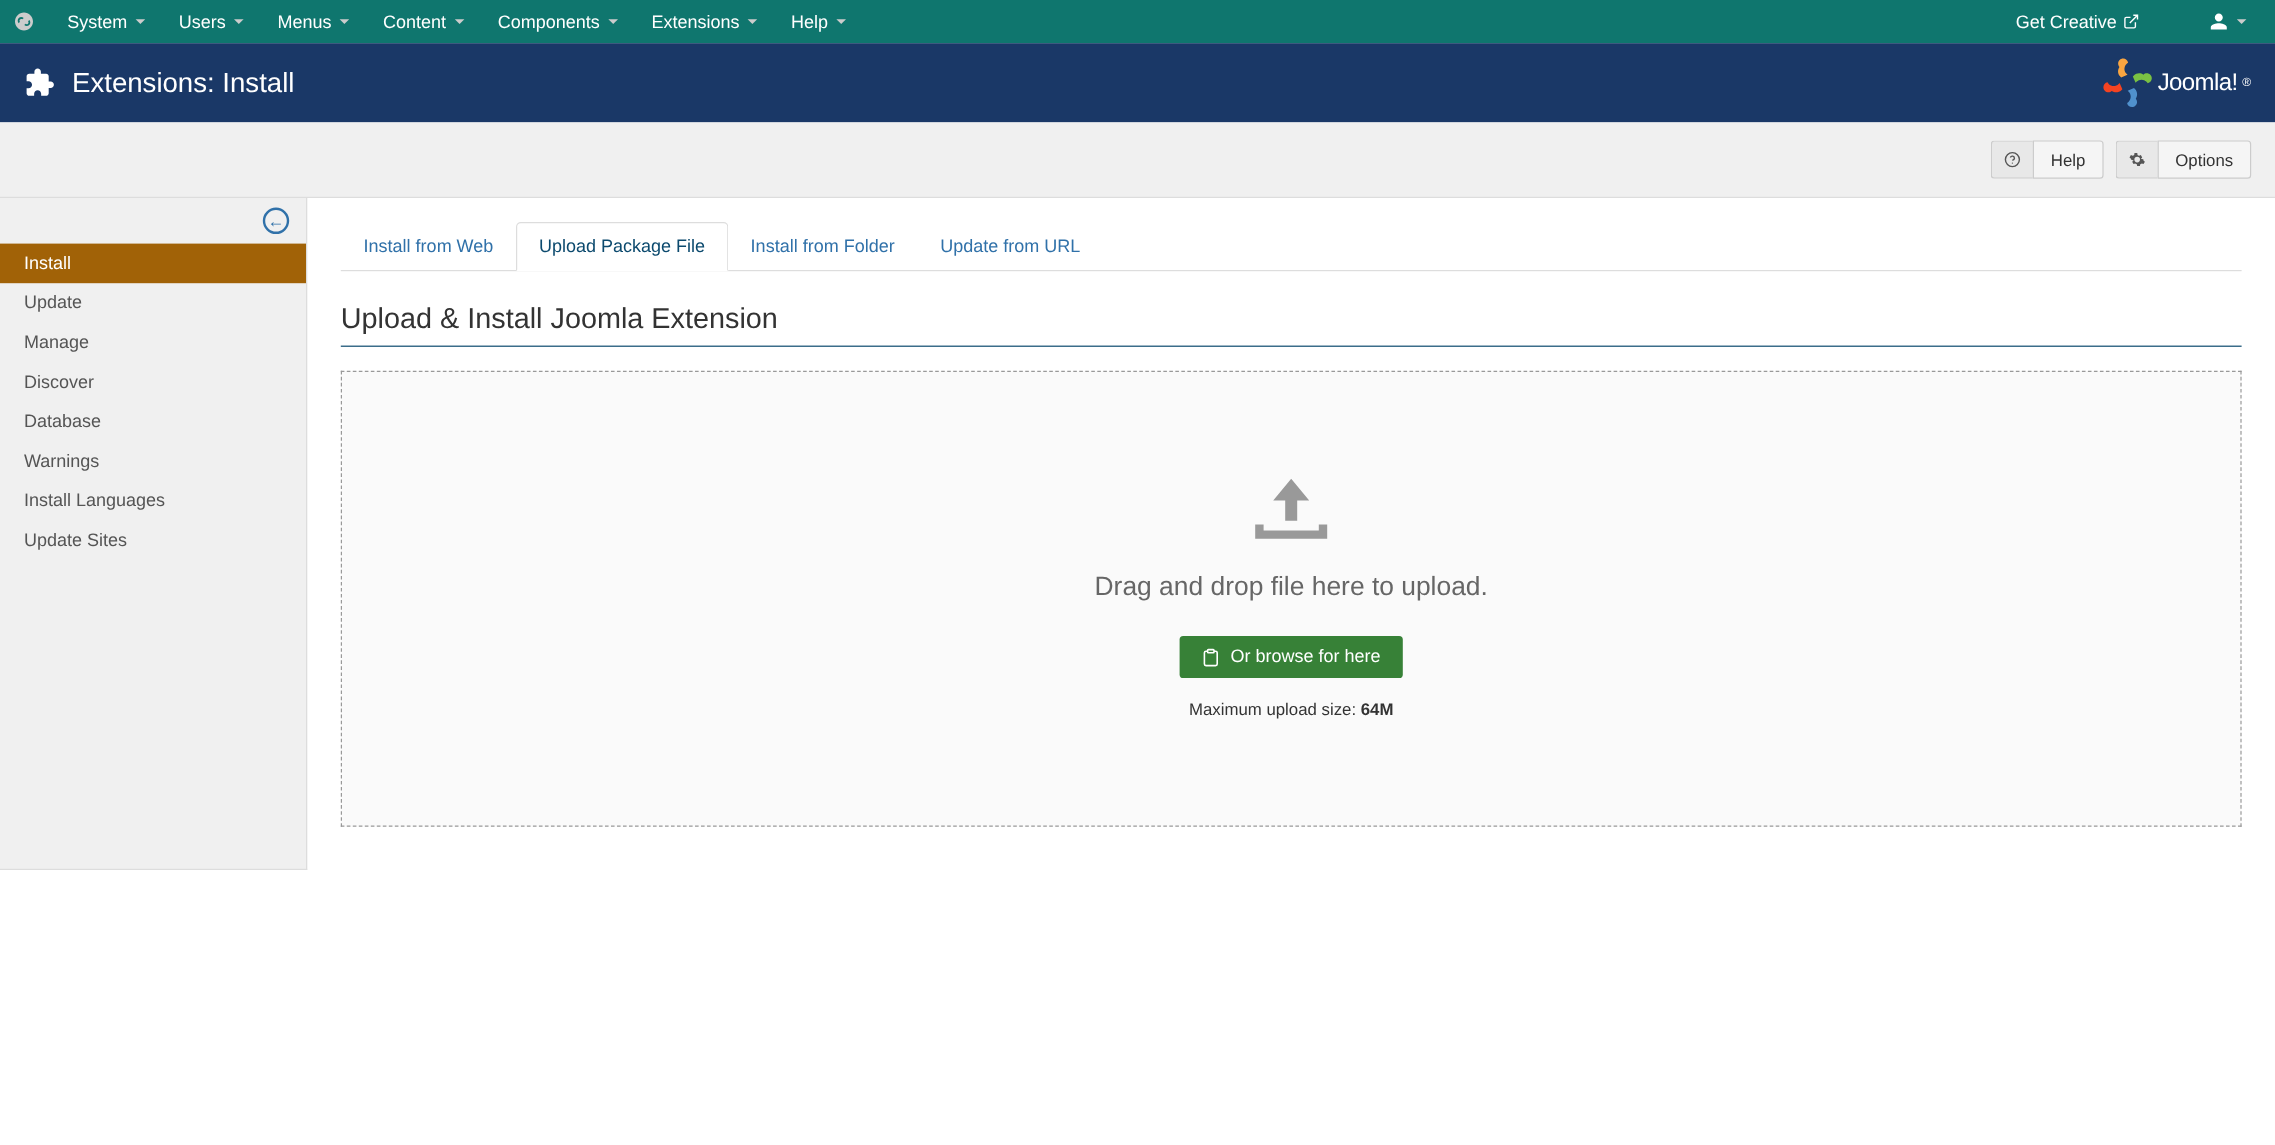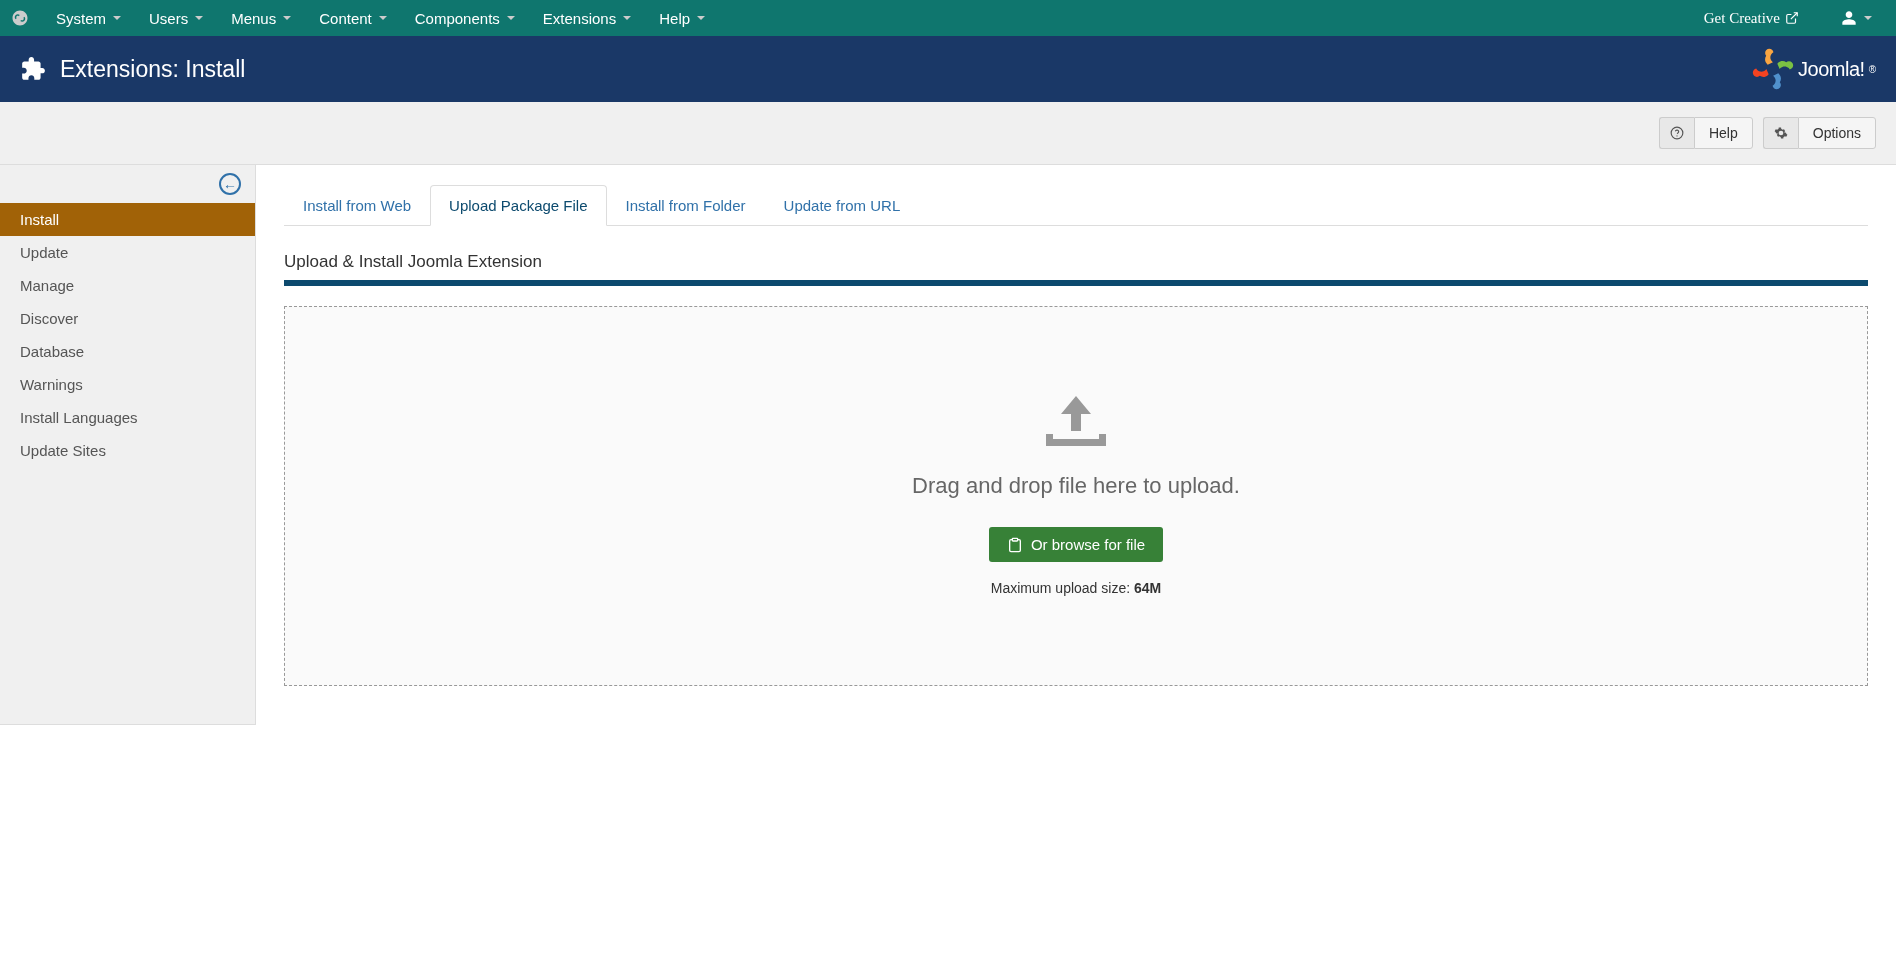--- a/index.html
+++ b/index.html
@@ -1,21 +1,21 @@
 <!DOCTYPE html>
 <html><head>
 <meta charset="utf-8">
 <style>
 * { margin: 0; padding: 0; box-sizing: border-box; }
 body { font-family: -apple-system, BlinkMacSystemFont, "Segoe UI", Helvetica, Arial, sans-serif; font-size: 13px; color: #333; background: #fff; }
 
 
 .topbar { background: #0f766e; height: 36px; display: flex; align-items: center; padding: 0 10px; color: #fff; }
 .topbar-left { display: flex; align-items: center; gap: 0; }
-.topbar-right { margin-left: auto; display: flex; align-items: center; gap: 14px; font-family: Liberation Serif, serif; }
+.topbar-right { margin-left: auto; display: flex; align-items: center; gap: 30px; }
 .joomla-icon { width: 20px; height: 20px; margin-right: 12px; display: flex; align-items: center; justify-content: center; }
 .menu-item { color: #fff; padding: 8px 14px; cursor: pointer; display: flex; align-items: center; gap: 5px; font-size: 15px; }
 .caret-down { width: 0; height: 0; border-left: 4px solid transparent; border-right: 4px solid transparent; border-top: 4px solid #ccc; display: inline-block; margin-left: 2px; }
 .external-icon { font-size: 13px; }
 .user-icon { font-size: 16px; }
 
 
 .header { background: #1a3867; height: 66px; display: flex; align-items: center; padding: 0 20px; color: #fff; }
 .header-icon { font-size: 22px; margin-right: 14px; }
 .header-title { font-size: 23px; font-weight: 400; }
@@ -41,21 +41,21 @@
 
 
 .content { flex: 1; padding: 0 28px 30px; }
 
 
 .tabs { border-bottom: 1px solid #ddd; display: flex; margin-top: 20px; }
 .tab { padding: 11px 18px; color: #3071a9; cursor: pointer; font-size: 15px; border: 1px solid transparent; margin-bottom: -1px; }
 .tab.active { color: #0c4a6e; border: 1px solid #ddd; border-bottom-color: #fff; border-radius: 4px 4px 0 0; background: #fff; }
 
 
-.section-title { font-size: 17px; font-weight: 400; margin: 26px 0 10px; color: #333; padding-bottom: 8px; border-bottom: 6px solid #0c4a6e; }
+.section-title { font-size: 24px; font-weight: 400; margin: 26px 0 10px; color: #333; padding-bottom: 8px; border-bottom: 1px solid #0c4a6e; }
 
 
 .dropzone { border: 1px dashed #999; background: #fafafa; min-height: 380px; display: flex; flex-direction: column; align-items: center; justify-content: center; margin-top: 20px; padding: 40px; }
 .upload-icon { color: #999; margin-bottom: 22px; }
 .drop-text { font-size: 22px; color: #666; margin-bottom: 28px; }
 .browse-btn { background: #378137; color: #fff; border: none; padding: 9px 18px; font-size: 15px; border-radius: 3px; cursor: pointer; display: flex; align-items: center; gap: 8px; }
 .max-size { margin-top: 18px; font-size: 14px; color: #333; }
 .max-size strong { font-weight: bold; }
 
 svg { display: block; }
@@ -202,20 +202,20 @@
         </svg>
       </span>
       <div class="drop-text">Drag and drop file here to upload.</div>
       <button class="browse-btn">
         <span>
           <svg width="16" height="16" viewBox="0 0 24 24" fill="none" stroke="#fff" stroke-width="2">
               <path d="M16 4h2a2 2 0 0 1 2 2v14a2 2 0 0 1-2 2H6a2 2 0 0 1-2-2V6a2 2 0 0 1 2-2h2"></path>
               <rect x="8" y="2" width="8" height="4" rx="1"></rect>
             </svg>
         </span>
-        <span>Or browse for file</span>
+        <span>Or browse for here</span>
       </button>
       <div class="max-size">
         <span>Maximum upload size: </span><strong>64M</strong>
       </div>
     </div>
   </div>
 </div>
 
 </body></html>

